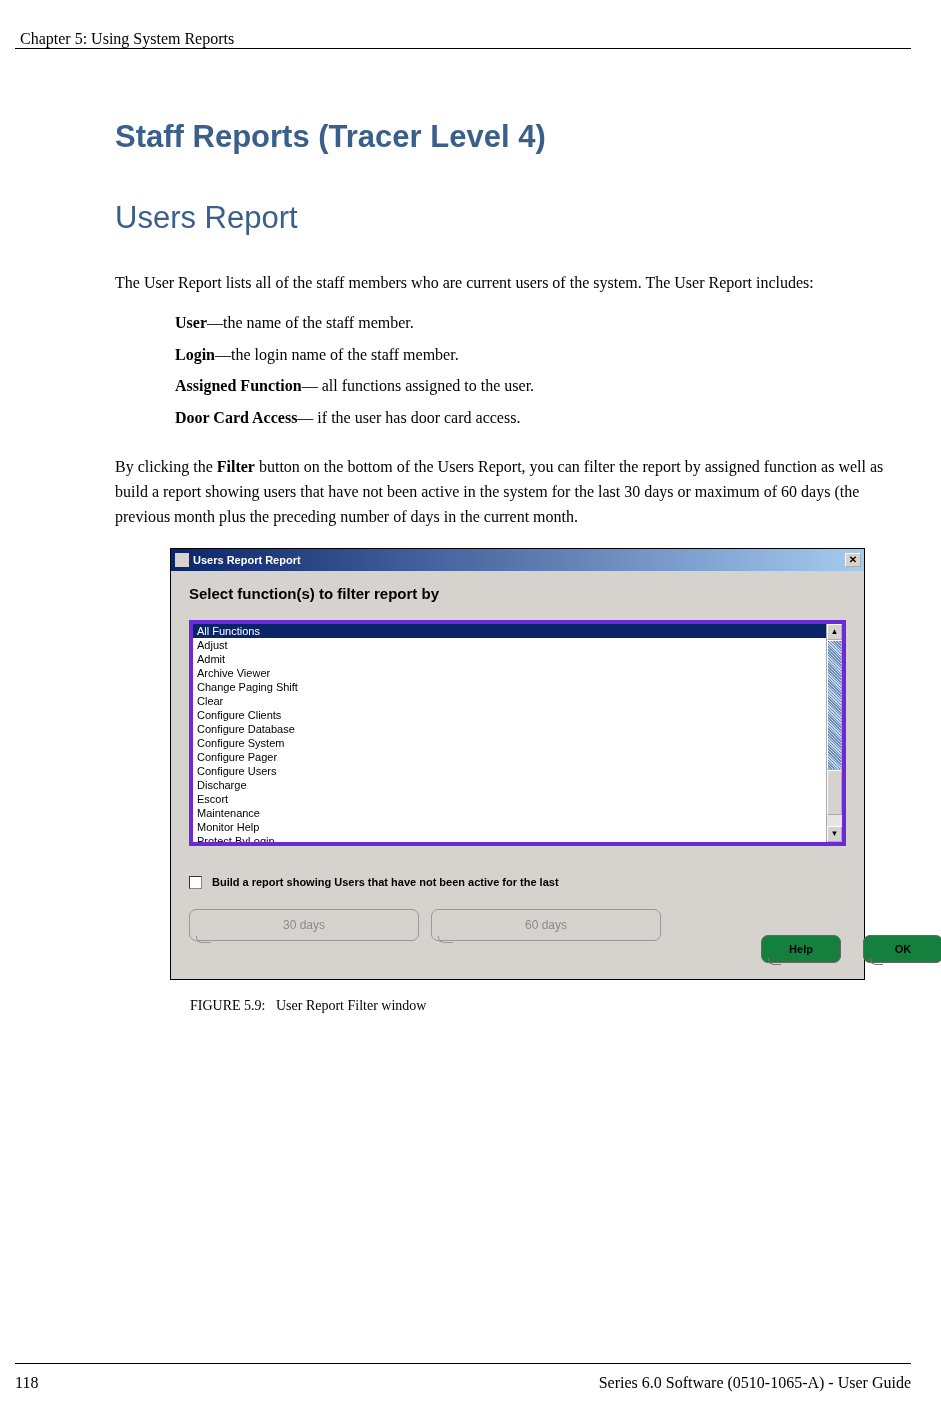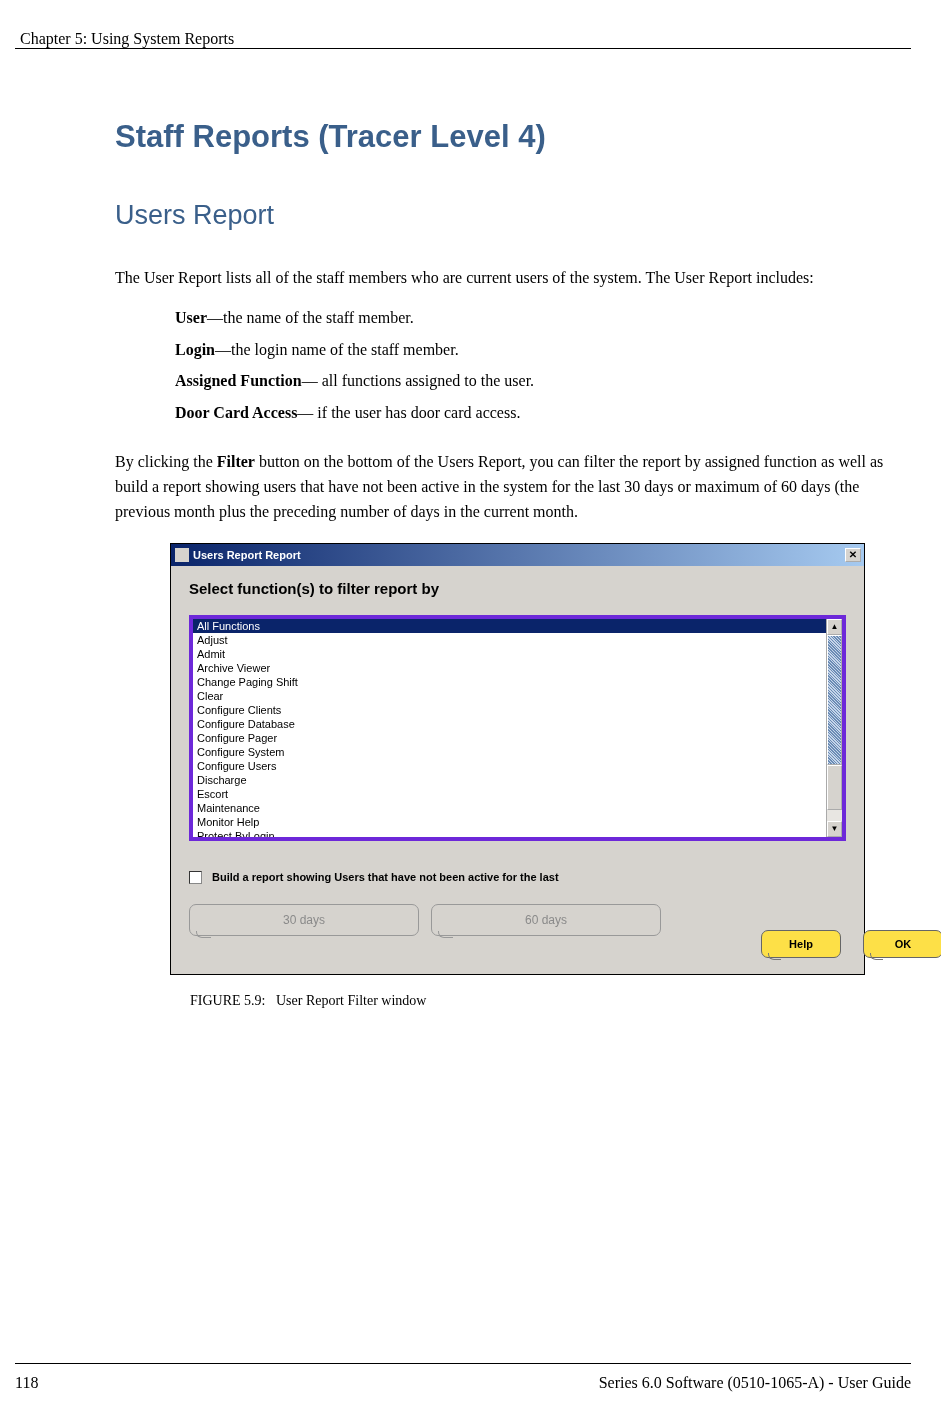--- a/index.html
+++ b/index.html
@@ -31,21 +31,21 @@
     .heading-staff {
       font-family: Arial, Helvetica, sans-serif;
       font-weight: bold;
       font-size: 31px;
       color: #3a5f8a;
       margin-bottom: 45px;
     }
     .heading-users {
       font-family: Arial, Helvetica, sans-serif;
       font-weight: normal;
-      font-size: 27px;
+      font-size: 31px;
       color: #3a5f8a;
       margin-bottom: 35px;
     }
     .body-text {
       font-size: 16px;
       line-height: 1.5;
       margin-bottom: 15px;
     }
     .definitions {
       padding-left: 60px;
@@ -200,21 +200,21 @@
       background: transparent;
     }
     .action-btns {
       display: flex; gap: 22px;
       margin-top: 26px;
     }
     .action-btn {
       width: 80px; height: 28px;
       border: 1px solid #666;
       border-radius: 7px;
-      background: #fde047;
+      background: #15803d;
       font-size: 11px; font-weight: bold;
       display:flex; align-items:center; justify-content:center;
       position: relative;
     }
     .action-btn::after {
       content: '';
       position: absolute;
       left: 6px; bottom: -3px;
       width: 12px; height: 6px;
       border-left: 1px solid #777;
@@ -285,22 +285,22 @@
           <div class="listbox-wrapper">
             <div class="listbox">
               <div class="listbox-item selected">All Functions</div>
               <div class="listbox-item">Adjust</div>
               <div class="listbox-item">Admit</div>
               <div class="listbox-item">Archive Viewer</div>
               <div class="listbox-item">Change Paging Shift</div>
               <div class="listbox-item">Clear</div>
               <div class="listbox-item">Configure Clients</div>
               <div class="listbox-item">Configure Database</div>
+              <div class="listbox-item">Configure System</div>
               <div class="listbox-item">Configure Pager</div>
-              <div class="listbox-item">Configure System</div>
               <div class="listbox-item">Configure Users</div>
               <div class="listbox-item">Discharge</div>
               <div class="listbox-item">Escort</div>
               <div class="listbox-item">Maintenance</div>
               <div class="listbox-item">Monitor Help</div>
               <div class="listbox-item">Protect ByLogin</div>
             </div>
             <div class="scrollbar">
               <div class="scroll-btn">
                   <span>▲</span>

